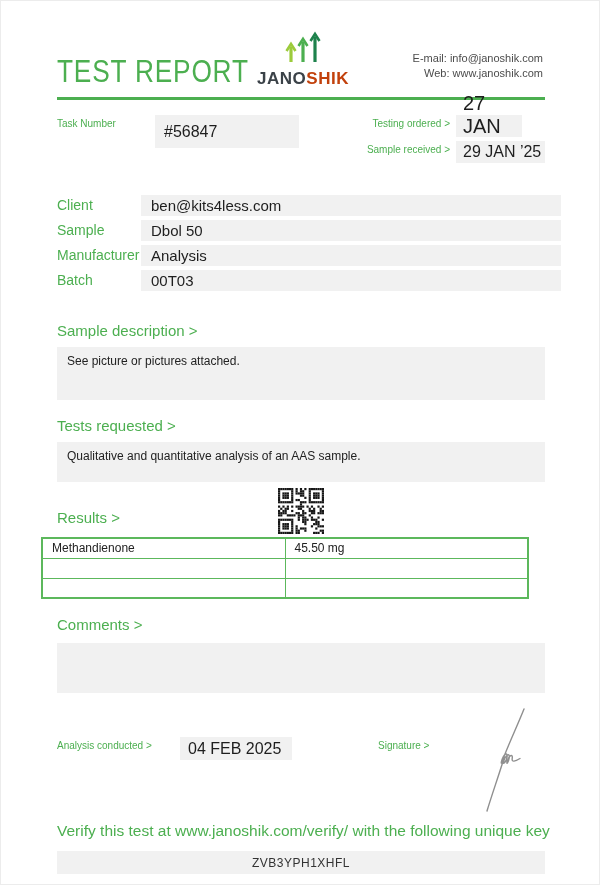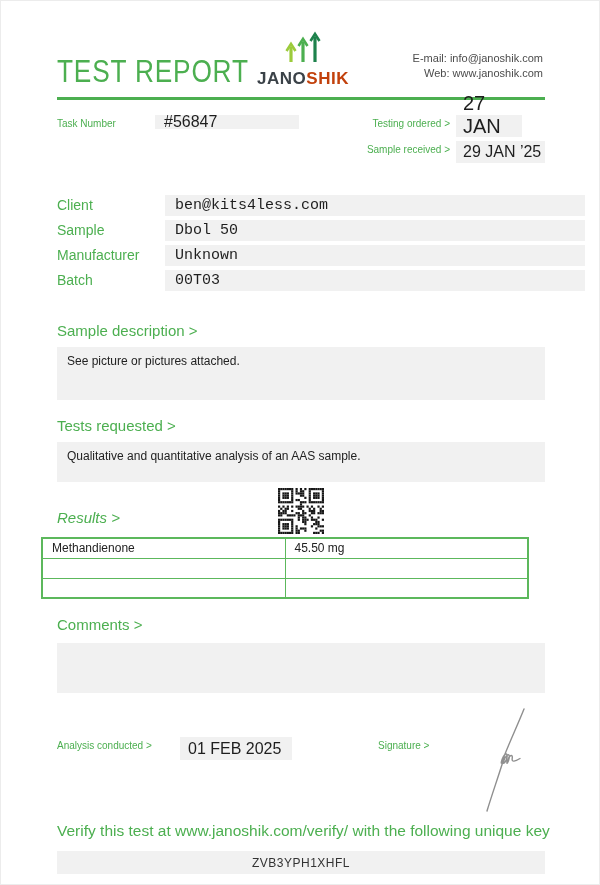--- a/index.html
+++ b/index.html
@@ -28,34 +28,34 @@
   .logo .wd{color:var(--logo-dark);}
   .logo .wg{color:#c2410c;}
   .contact{right:56px;top:50px;text-align:right;font-size:11px;color:#4b4b4b;line-height:15px;}
   .rule{left:56px;top:96px;width:488px;height:3px;background:var(--green);}
   
   .glabel{color:var(--green);font-size:10px;white-space:nowrap;}
   .gbox{background:var(--box-bg);display:flex;align-items:center;}
   .val{color:var(--dark);}
   
   .task-label{left:56px;top:117px;}
-  .task-box{left:154px;top:114px;width:144px;height:14px;padding-left:9px;font-size:16px;}
+  .task-box{left:154px;top:114px;width:144px;height:33px;padding-left:9px;font-size:16px;}
   .ordered-label{left:342px;top:117px;width:107px;text-align:right;}
   .ordered-box{left:455px;top:114px;width:66px;height:22px;padding-left:7px;font-size:20px;}
   .received-label{left:342px;top:143px;width:107px;text-align:right;}
   .received-box{left:455px;top:140px;width:89px;height:22px;padding-left:7px;font-size:16px;}
   
   .drow-label{left:56px;top:0;font-size:14px;}
-  .drow-box{left:164px;width:420px;height:21px;padding-left:10px;font-size:15px;font-family:Liberation Mono, monospace;}
+  .drow-box{left:140px;width:420px;height:21px;padding-left:10px;font-size:15px;}
   
   .sec-head{left:56px;font-size:15px;}
   .sec-box{left:56px;width:488px;padding:7px 10px;font-size:12px;color:#222;align-items:flex-start;}
   .desc-head{top:321px;}  .desc-box{top:346px;height:53px;}
   .tests-head{top:416px;} .tests-box{top:441px;height:40px;}
-  .results-head{top:508px;font-style:italic;}
+  .results-head{top:508px;}
   .qr{left:277px;top:487px;width:46px;height:46px;}
   .results-table{
     left:40px;top:536px;width:488px;border-collapse:collapse;
     border:2px solid var(--table-border);table-layout:fixed;
   }
   .results-table td{
     border:1px solid var(--table-border);height:20px;
     font-size:12px;color:#222;padding:0 9px;
   }
   .comments-head{top:615px;} .comments-box{top:642px;height:50px;}
@@ -107,21 +107,21 @@
   <div class="abs gbox val received-box">29 JAN ’25</div>
 
   <div>
     <div class="abs glabel drow-label" style="top:196px">Client</div>
     <div class="abs gbox val drow-box" style="top:194px">ben@kits4less.com</div>
 
     <div class="abs glabel drow-label" style="top:221px">Sample</div>
     <div class="abs gbox val drow-box" style="top:219px">Dbol 50</div>
 
     <div class="abs glabel drow-label" style="top:246px">Manufacturer</div>
-    <div class="abs gbox val drow-box" style="top:244px">Unknown</div>
+    <div class="abs gbox val drow-box" style="top:244px">Analysis</div>
 
     <div class="abs glabel drow-label" style="top:271px">Batch</div>
     <div class="abs gbox val drow-box" style="top:269px">00T03</div>
   </div>
 
   <div class="abs glabel sec-head desc-head">Sample description &gt;</div>
   <div class="abs gbox sec-box desc-box">See picture or pictures attached.</div>
 
   <div class="abs glabel sec-head tests-head">Tests requested &gt;</div>
   <div class="abs gbox sec-box tests-box">Qualitative and quantitative analysis of an AAS sample.</div>
@@ -357,21 +357,21 @@
         <td></td>
         <td></td>
       </tr>
     </tbody>
   </table>
 
   <div class="abs glabel sec-head comments-head">Comments &gt;</div>
   <div class="abs gbox sec-box comments-box"></div>
 
   <div class="abs glabel analysis-label">Analysis conducted &gt;</div>
-  <div class="abs gbox val analysis-box">01 FEB 2025</div>
+  <div class="abs gbox val analysis-box">04 FEB 2025</div>
 
   <div class="abs glabel sig-label">Signature &gt;</div>
   <div class="abs signature">
     <svg width="58" height="108" viewBox="0 0 58 108" fill="none">
       <path d="M47 4 C41 19 34 34 28 49
                C26 55 23.5 61 24.5 56.5
                C26.5 48.5 31 46.5 30 52.5
                C29 57.5 25.5 60.5 26.8 56
                C28.8 49.5 33 47.5 32.2 53
                C31.5 57.5 29 60.5 30.2 56.2

